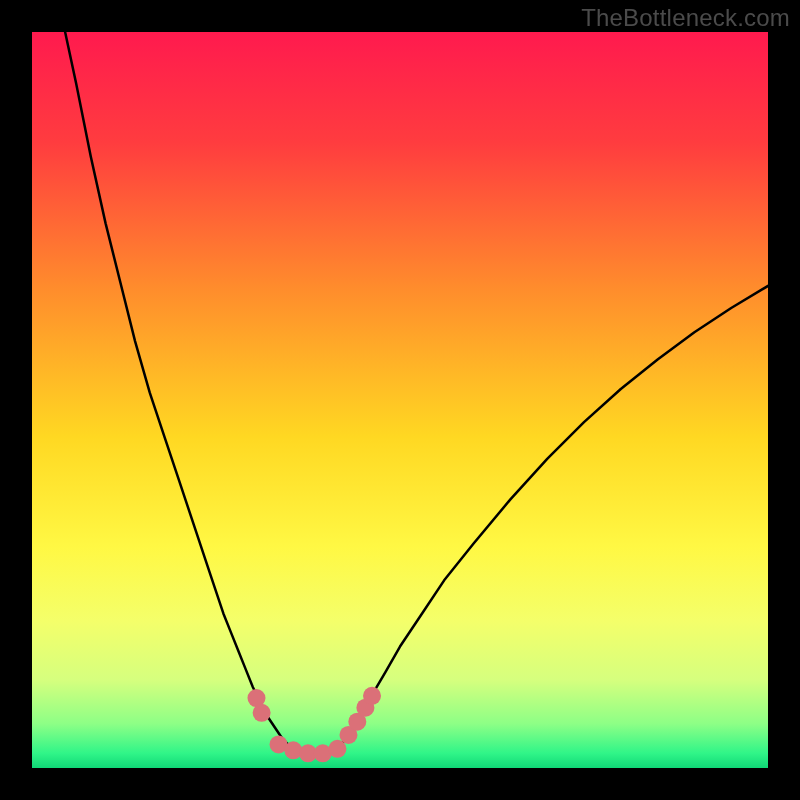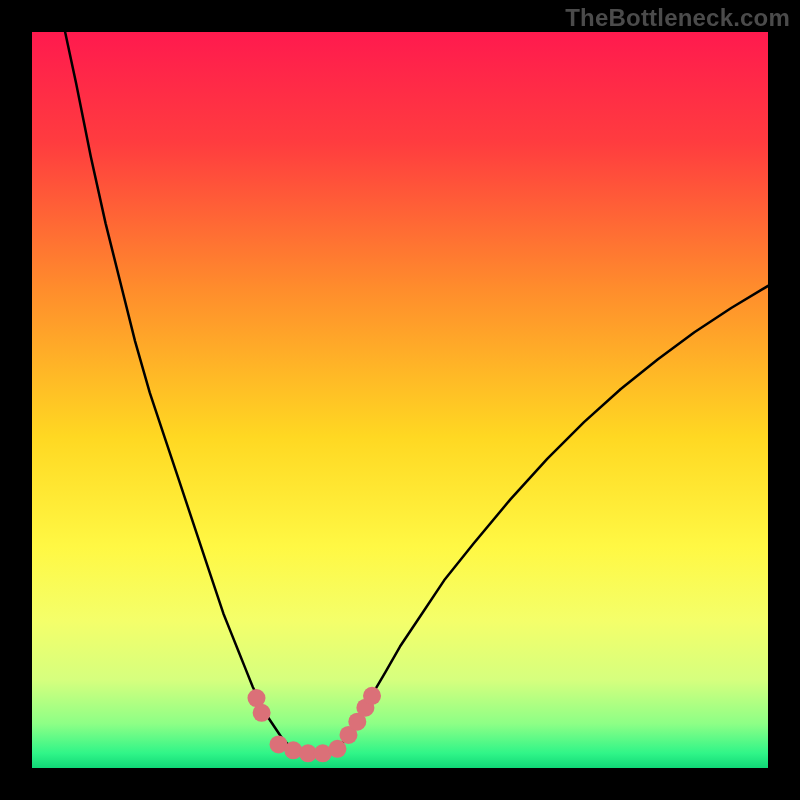--- a/index.html
+++ b/index.html
@@ -26,21 +26,21 @@
     width: 736px;
     height: 736px;
     overflow: hidden;
   }
   .watermark {
     position: absolute;
     top: 4px;
     right: 10px;
     color: #4b4b4b;
     font-size: 24px;
-    font-weight: 700;
+    font-weight: 400;
     letter-spacing: 0.2px;
     z-index: 10;
   }
   svg {
     display: block;
   }
 </style>
 </head>
 <body>
 

